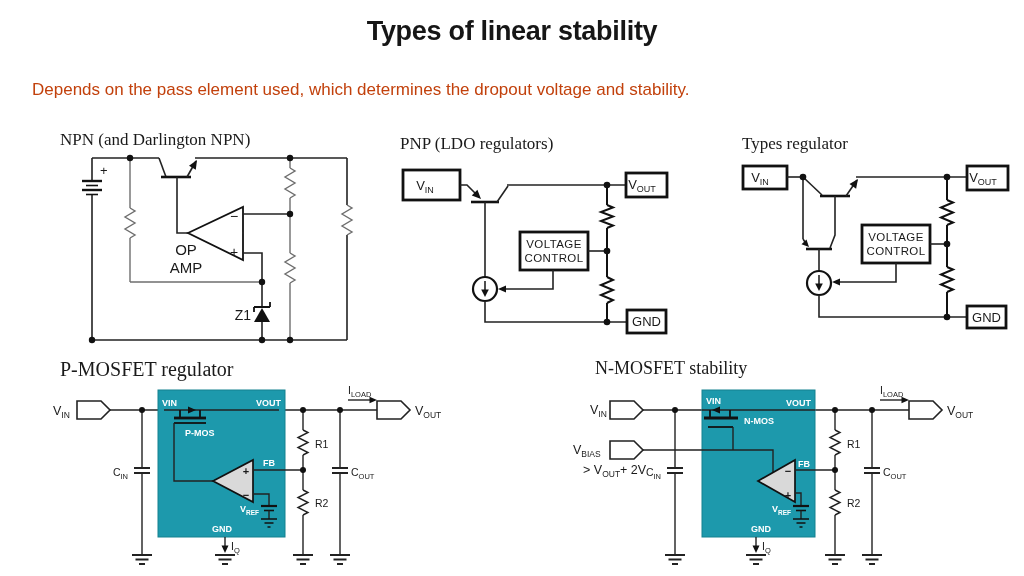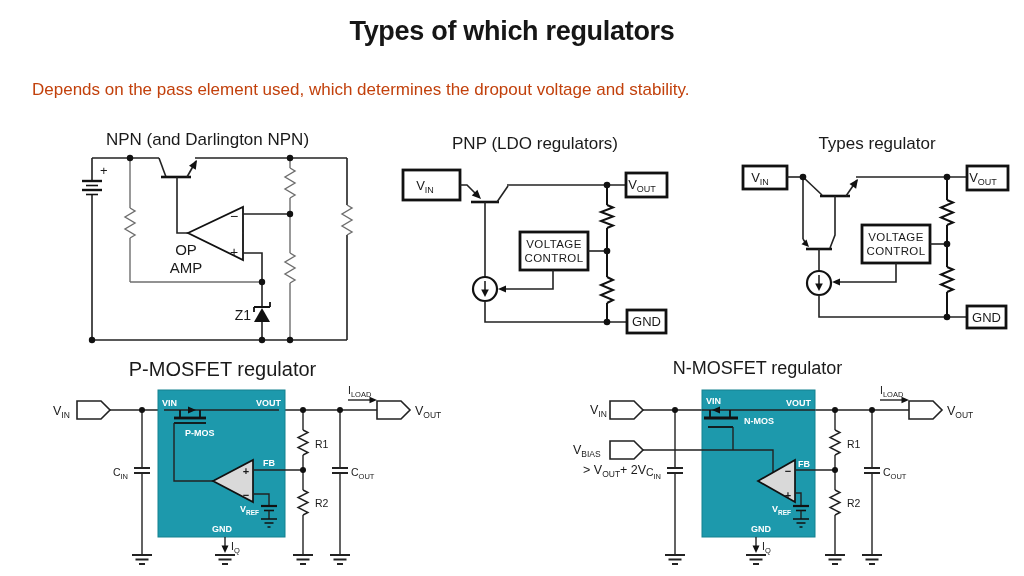--- a/index.html
+++ b/index.html
@@ -1,21 +1,21 @@
 <!DOCTYPE html>
 <html><head>
 <meta charset="utf-8">
 <style>
   html,body{margin:0;padding:0;}
   body{width:1024px;height:576px;background:#ffffff;position:relative;overflow:hidden;
        font-family:"Liberation Sans",sans-serif;color:#1a1a1a;}
   .slide-title{position:absolute;top:16px;left:0;width:1024px;text-align:center;
        font-size:27px;font-weight:bold;letter-spacing:-0.3px;color:#161616;}
   .subtitle{position:absolute;top:80px;left:32px;font-size:17px;color:#c2410c;}
-  .sec-heading{position:absolute;text-align:center;font-size:17px;color:#1a1a1a;}
+  .sec-heading{position:absolute;font-size:17px;color:#1a1a1a;font-family:Liberation Serif, serif;}
   .circ{position:absolute;}
   
   .w{stroke:#222;stroke-width:1.6;fill:none;}
   .wg{stroke:#6e6e6e;stroke-width:1.4;fill:none;}
   .wb{stroke:#111;stroke-width:2;fill:none;}
   .bar{stroke:#111;stroke-width:2.6;fill:none;}
   .thin{stroke:#222;stroke-width:1.4;fill:none;}
   .boxr{fill:#fff;stroke:#111;stroke-width:2.8;}
   .dot{fill:#111;}
   .ah{fill:#111;stroke:none;}
@@ -30,28 +30,28 @@
   .wlab-sub{fill:#ffffff;font-weight:bold;font-size:6.5px;}
   .clab{font-size:10.5px;}
   .clab-sub{font-size:7.5px;}
   .extlab{font-size:12.5px;}
   .extlab-sub{font-size:8.5px;}
   .sign{font-size:11px;font-weight:bold;}
 </style>
 </head>
 <body>
 
-<div class="slide-title">Types of which regulators</div>
+<div class="slide-title">Types of linear stability</div>
 <div class="subtitle">Depends on the pass element used, which determines the dropout voltage and stability.</div>
 
 <div class="sec-heading" style="left:60px;top:130px;width:295px;">NPN (and Darlington NPN)</div>
 <div class="sec-heading" style="left:400px;top:134px;width:270px;">PNP (LDO regulators)</div>
 <div class="sec-heading" style="left:742px;top:134px;width:270px;">Types regulator</div>
 <div class="sec-heading" style="left:60px;top:358px;width:325px;font-size:20px;">P-MOSFET regulator</div>
-<div class="sec-heading" style="left:595px;top:358px;width:325px;font-size:18px;">N-MOSFET regulator</div>
+<div class="sec-heading" style="left:595px;top:358px;width:325px;font-size:18px;">N-MOSFET stability</div>
 
 <svg class="circ" style="left:75px;top:150px;" width="285" height="200" viewBox="0 0 285 200">
   <g>
     <path class="w" d="M17,8 H84"></path>
     <path class="w" d="M120,8 H272"></path>
     <path class="w" d="M17,190 H272"></path>
     <path class="w" d="M272,8 V55 M272,85 V190"></path>
     <path class="w" d="M17,8 V31 M17,45 V190"></path>
   </g>
   <g>

